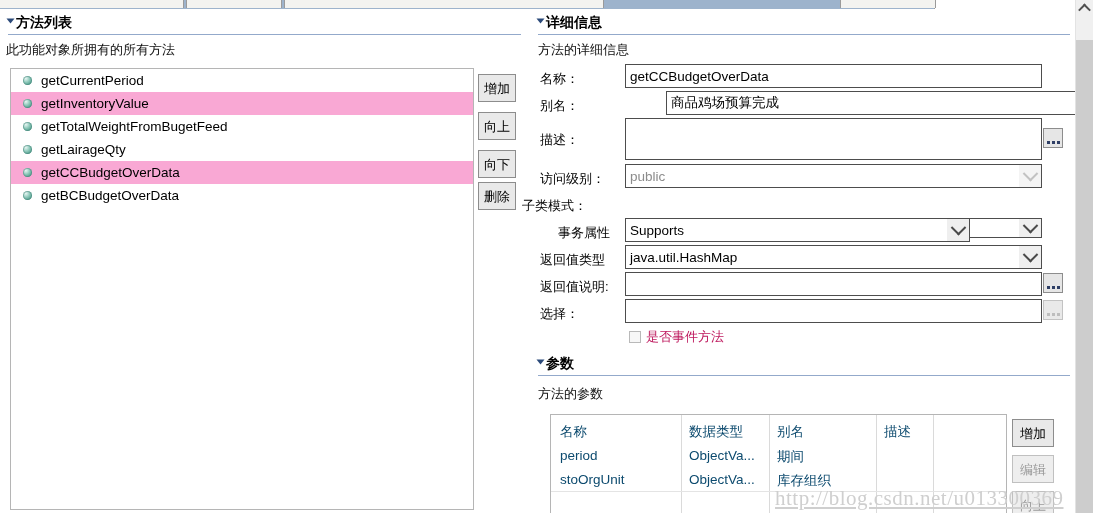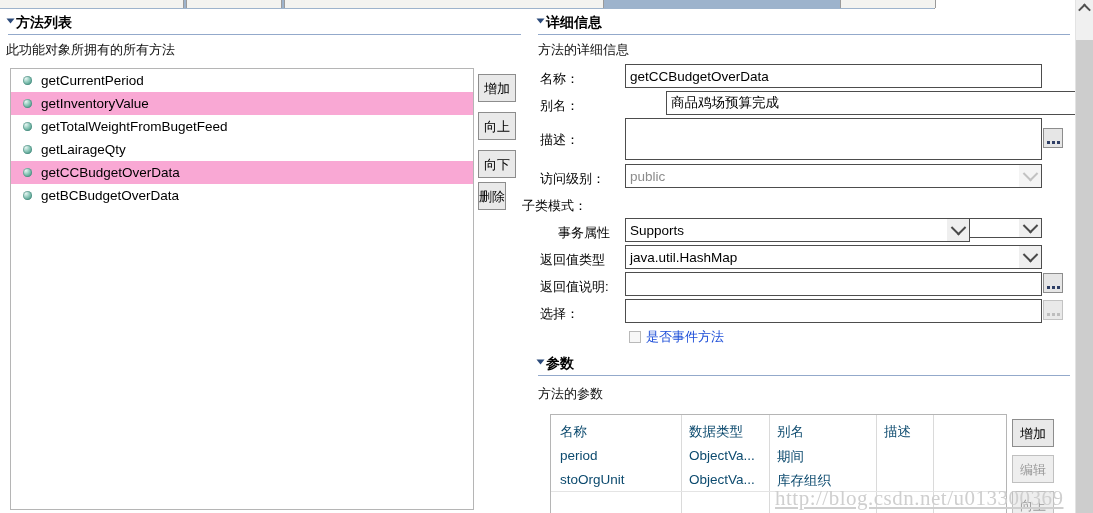--- a/index.html
+++ b/index.html
@@ -196,21 +196,21 @@
     border-bottom: 2px solid #4a4a4a;
     transform: rotate(45deg) translate(-2px,-2px);
   }
   .chev.light { border-color: #c2c2c2; }
 
   .checkrow {
     position: absolute;
     display: flex;
     align-items: center;
     font-size: 13px;
-    color: #1d4ed8;
+    color: #be185d;
     white-space: nowrap;
   }
   .checkbox {
     width: 12px; height: 12px;
     border: 1px solid #b9b9b9;
     background: #f7f7f7;
     margin-right: 5px;
     box-sizing: border-box;
   }
 
@@ -324,21 +324,21 @@
     </div>
     <div class="list-row">
       <span class="bullet"></span>
       <span>getBCBudgetOverData</span>
     </div>
   </div>
 
   <button class="btn" style="left:478px; top:74px; width:38px; height:28px;">增加</button>
   <button class="btn" style="left:478px; top:112px; width:38px; height:28px;">向上</button>
   <button class="btn" style="left:478px; top:150px; width:38px; height:28px;">向下</button>
-  <button class="btn" style="left:478px; top:182px; width:28px; height:28px;">删除</button>
+  <button class="btn" style="left:478px; top:182px; width:38px; height:28px;">删除</button>
 
   <div class="sect-title" style="left:538px; top:14px;">
     <span class="tri"></span><span>详细信息</span>
   </div>
   <div class="sect-rule" style="left:538px; top:34px; width:532px;"></div>
   <div class="sect-sub" style="left:538px; top:41px;">方法的详细信息</div>
 
   <div class="fld-label" style="left:540px; top:70px;">名称：</div>
   <div class="input" style="left:625px; top:64px; width:417px; height:24px;">getCCBudgetOverData</div>
 

